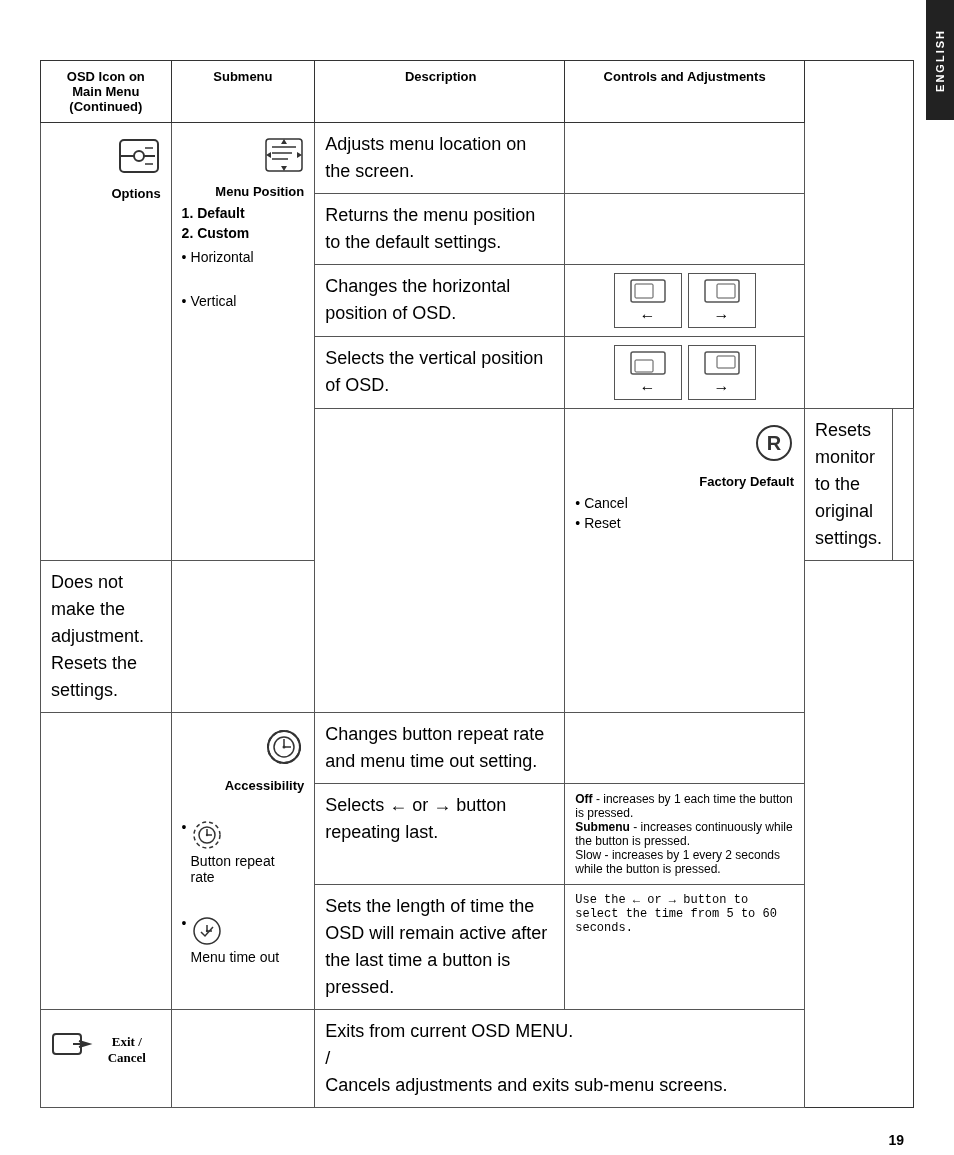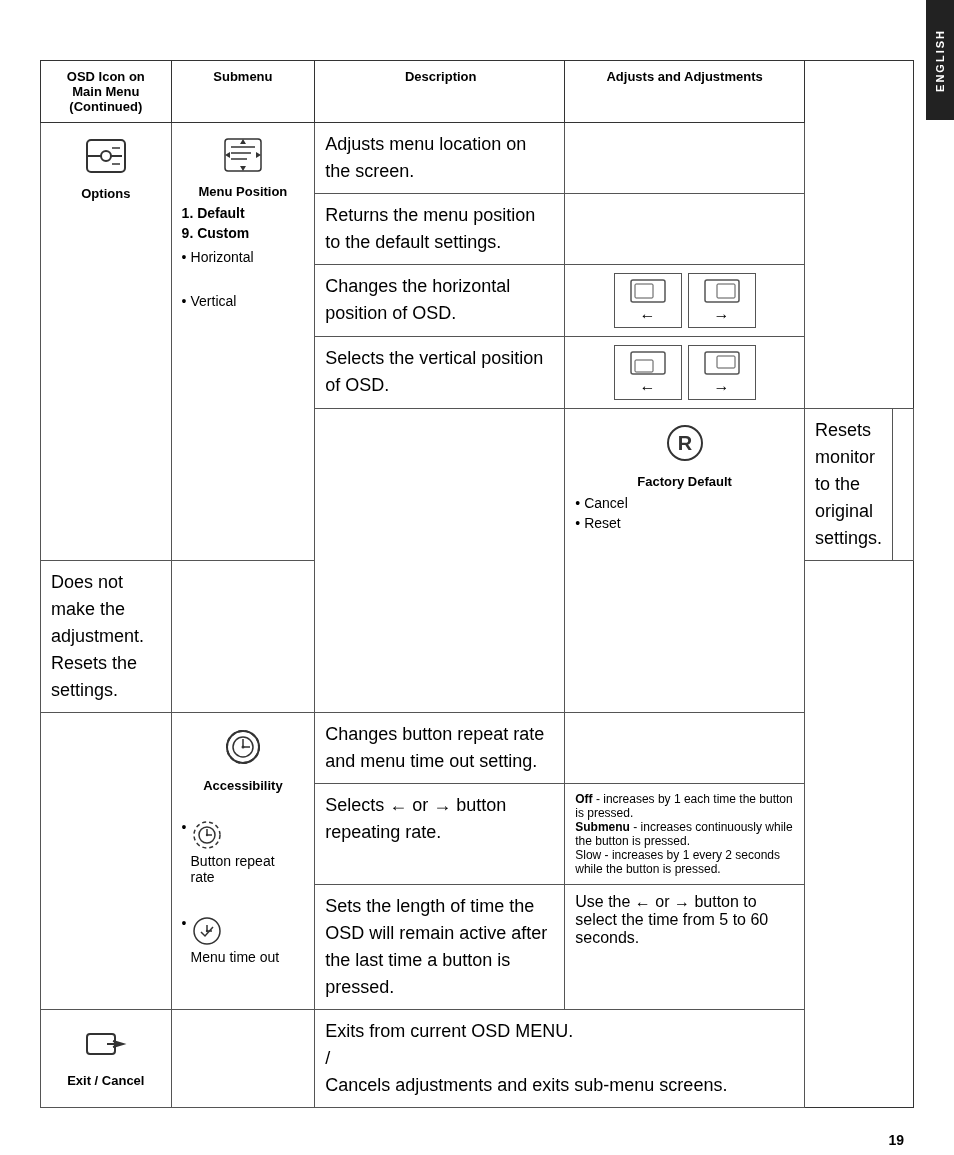--- a/index.html
+++ b/index.html
@@ -58,21 +58,21 @@
       border: 1.5px solid #333;
     }
     th.col-osd { width: 135px; text-align: center; }
     th.col-sub { width: 155px; text-align: center; }
     th.col-desc { width: 290px; text-align: left; padding-left: 12px; }
     th.col-ctrl { width: 260px; text-align: center; }
 
     .cell-icon-label {
       display: flex;
       flex-direction: column;
-      align-items: center;
+      align-items: flex-end;
       justify-content: flex-start;
       padding-top: 6px;
     }
     .cell-icon-label .icon-wrap {
       font-size: 28px;
       margin-bottom: 4px;
     }
     .cell-icon-label .label {
       font-weight: bold;
       font-size: 13px;
@@ -132,49 +132,50 @@
     
     .acc-text {
       font-size: 12px;
     }
     .acc-text .off { font-weight: bold; text-align: center; }
     .acc-text .default { font-weight: bold; }
     .acc-text .slow { font-weight: normal; }
 
     
     .menu-time-ctrl {
-      font-size: 16px;
+      font-size: 12px;
+      font-family: Liberation Mono, monospace;
     }
 
     
     .exit-icon-cell {
       display: flex;
-      flex-direction: column;
       align-items: center;
       justify-content: space-between;
       padding-top: 8px;
+      font-family: Liberation Serif, serif;
     }
     .exit-icon-cell .icon-wrap { font-size: 28px; margin-bottom: 4px; }
     .exit-icon-cell .label { font-weight: bold; font-size: 13px; text-align: center; }
   </style>
 </head>
 <body>
 
 <div class="side-tab">
   <span class="side-tab-text">ENGLISH</span>
 </div>
 
 <div class="main-content">
   <table class="manual-table">
     <thead>
       <tr>
         <th class="col-osd">OSD Icon on<br>Main Menu<br>(Continued)</th>
         <th class="col-sub">Submenu</th>
         <th class="col-desc">Description</th>
-        <th class="col-ctrl">Adjusts and Adjustments</th>
+        <th class="col-ctrl">Controls and Adjustments</th>
       </tr>
     </thead>
     <tbody>
 
       <tr>
         <td rowspan="5">
           <div class="cell-icon-label">
             <div class="icon-wrap">
               
               <svg width="44" height="38" viewBox="0 0 44 38">
@@ -205,21 +206,21 @@
                 <polygon points="20,2 17,7 23,7" fill="#333"></polygon>
                 <polygon points="20,34 17,29 23,29" fill="#333"></polygon>
               </svg>
             </div>
             <div class="label">Menu Position</div>
             <div class="sub-items">
               <div class="item bold-item">
                   <span>1. Default</span>
                 </div>
               <div class="item bold-item" style="margin-top:4px;">
-                  <span>9. Custom</span>
+                  <span>2. Custom</span>
                 </div>
               <div class="item" style="margin-top:8px;">
                 <span class="bullet">•</span>
                 <span>Horizontal</span>
               </div>
               <div class="item" style="margin-top:28px;">
                 <span class="bullet">•</span>
                 <span>Vertical</span>
               </div>
             </div>
@@ -372,21 +373,21 @@
             </div>
           </div>
         </td>
         <td>
           <div class="desc-cell">Changes button repeat rate and menu time out setting.</div>
         </td>
         <td></td>
       </tr>
       <tr>
         <td>
-          <div class="desc-cell">Selects ← or → button repeating rate.</div>
+          <div class="desc-cell">Selects ← or → button repeating last.</div>
         </td>
         <td>
           <div class="acc-text">
             <span class="off">Off</span> - increases by 1 each time the button is pressed.<br>
             <span class="default">Submenu</span> - increases continuously while the button is pressed.<br>
             <span class="slow">Slow</span> - increases by 1 every 2 seconds while the button is pressed.
           </div>
         </td>
       </tr>
       <tr>

